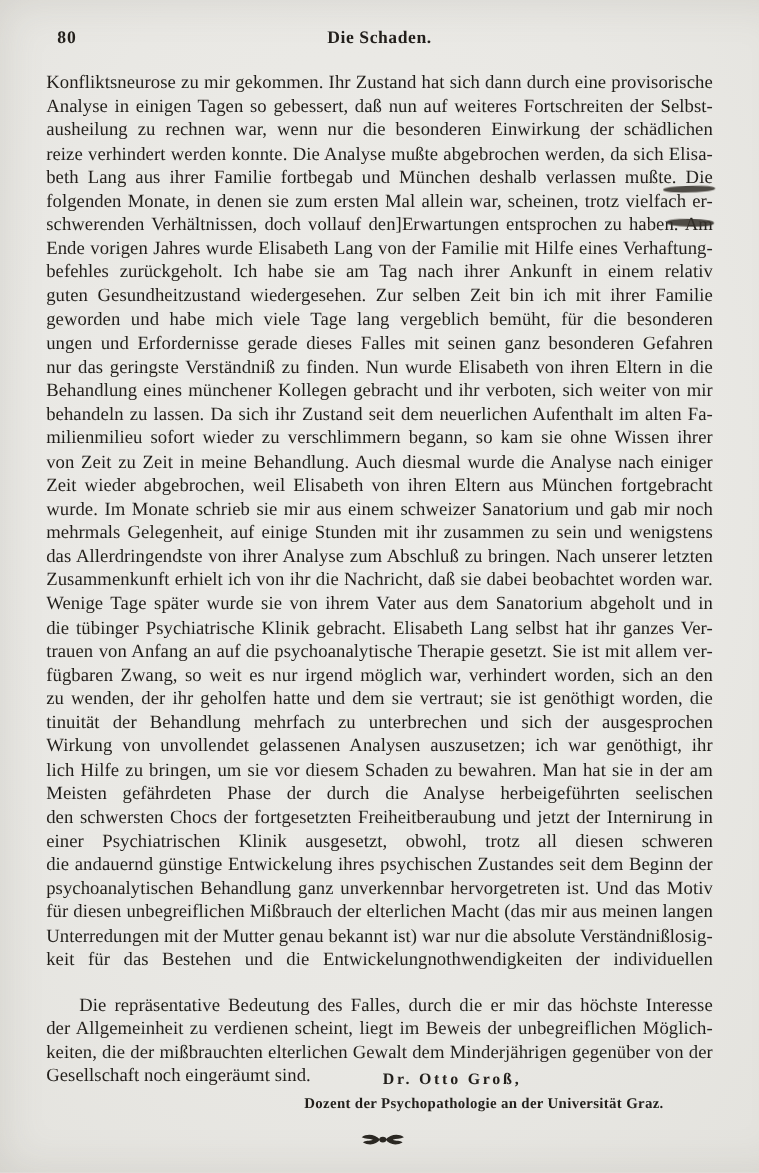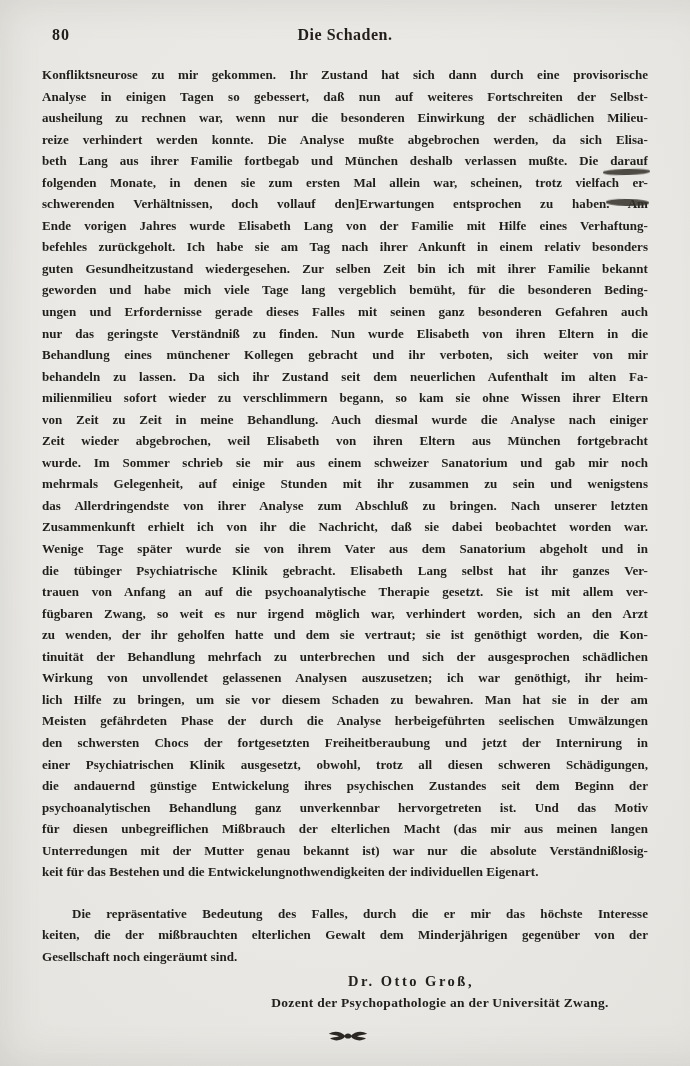--- a/index.html
+++ b/index.html
@@ -20,21 +20,21 @@
   }
   .page-header {
     position: absolute; top: 26px; left: 42px; width: 606px; height: 22px;
     font-weight: bold; font-size: 16px;
   }
   .page-number { position: absolute; left: 10px; top: 0; letter-spacing: 1px; }
   .journal-title { position: absolute; left: 0; right: 0; top: 0; text-align: center; letter-spacing: 0.5px; }
 
   .body-text {
     position: absolute; top: 64px; left: 42px; width: 606px;
-    font-weight: bold; font-size: 13px; letter-spacing: 0.05px;
+    font-weight: normal; font-size: 17px; letter-spacing: 0.05px;
   }
   .line {
     height: 21.55px; line-height: 21.55px;
     overflow: hidden;
     text-align: justify; text-align-last: justify;
   }
   .line.last { text-align-last: left; }
   .line.indent { text-indent: 30px; margin-top: 20px; }
 
   .signature { position: absolute; top: 971px; left: 36px; width: 606px; font-weight: bold; }
@@ -79,48 +79,49 @@
       <div class="line">befehles zurückgeholt. Ich habe sie am Tag nach ihrer Ankunft in einem relativ besonders</div>
       <div class="line">guten Gesundheitzustand wiedergesehen. Zur selben Zeit bin ich mit ihrer Familie bekannt</div>
       <div class="line">geworden und habe mich viele Tage lang vergeblich bemüht, für die besonderen Beding-</div>
       <div class="line">ungen und Erfordernisse gerade dieses Falles mit seinen ganz besonderen Gefahren auch</div>
       <div class="line">nur das geringste Verständniß zu finden. Nun wurde Elisabeth von ihren Eltern in die</div>
       <div class="line">Behandlung eines münchener Kollegen gebracht und ihr verboten, sich weiter von mir</div>
       <div class="line">behandeln zu lassen. Da sich ihr Zustand seit dem neuerlichen Aufenthalt im alten Fa-</div>
       <div class="line">milienmilieu sofort wieder zu verschlimmern begann, so kam sie ohne Wissen ihrer Eltern</div>
       <div class="line">von Zeit zu Zeit in meine Behandlung. Auch diesmal wurde die Analyse nach einiger</div>
       <div class="line">Zeit wieder abgebrochen, weil Elisabeth von ihren Eltern aus München fortgebracht</div>
-      <div class="line">wurde. Im Sommer schrieb sie mir aus einem schweizer Sanatorium und gab mir noch</div>
+      <div class="line">wurde. Im Monate schrieb sie mir aus einem schweizer Sanatorium und gab mir noch</div>
       <div class="line">mehrmals Gelegenheit, auf einige Stunden mit ihr zusammen zu sein und wenigstens</div>
       <div class="line">das Allerdringendste von ihrer Analyse zum Abschluß zu bringen. Nach unserer letzten</div>
       <div class="line">Zusammenkunft erhielt ich von ihr die Nachricht, daß sie dabei beobachtet worden war.</div>
       <div class="line">Wenige Tage später wurde sie von ihrem Vater aus dem Sanatorium abgeholt und in</div>
       <div class="line">die tübinger Psychiatrische Klinik gebracht. Elisabeth Lang selbst hat ihr ganzes Ver-</div>
       <div class="line">trauen von Anfang an auf die psychoanalytische Therapie gesetzt. Sie ist mit allem ver-</div>
       <div class="line">fügbaren Zwang, so weit es nur irgend möglich war, verhindert worden, sich an den Arzt</div>
       <div class="line">zu wenden, der ihr geholfen hatte und dem sie vertraut; sie ist genöthigt worden, die Kon-</div>
       <div class="line">tinuität der Behandlung mehrfach zu unterbrechen und sich der ausgesprochen schädlichen</div>
       <div class="line">Wirkung von unvollendet gelassenen Analysen auszusetzen; ich war genöthigt, ihr heim-</div>
       <div class="line">lich Hilfe zu bringen, um sie vor diesem Schaden zu bewahren. Man hat sie in der am</div>
       <div class="line">Meisten gefährdeten Phase der durch die Analyse herbeigeführten seelischen Umwälzungen</div>
       <div class="line">den schwersten Chocs der fortgesetzten Freiheitberaubung und jetzt der Internirung in</div>
       <div class="line">einer Psychiatrischen Klinik ausgesetzt, obwohl, trotz all diesen schweren Schädigungen,</div>
       <div class="line">die andauernd günstige Entwickelung ihres psychischen Zustandes seit dem Beginn der</div>
       <div class="line">psychoanalytischen Behandlung ganz unverkennbar hervorgetreten ist. Und das Motiv</div>
       <div class="line">für diesen unbegreiflichen Mißbrauch der elterlichen Macht (das mir aus meinen langen</div>
       <div class="line">Unterredungen mit der Mutter genau bekannt ist) war nur die absolute Verständnißlosig-</div>
       <div class="line last">keit für das Bestehen und die Entwickelungnothwendigkeiten der individuellen Eigenart.</div>
       <div class="line indent">Die repräsentative Bedeutung des Falles, durch die er mir das höchste Interesse</div>
+      <div class="line">der Allgemeinheit zu verdienen scheint, liegt im Beweis der unbegreiflichen Möglich-</div>
       <div class="line">keiten, die der mißbrauchten elterlichen Gewalt dem Minderjährigen gegenüber von der</div>
       <div class="line last">Gesellschaft noch eingeräumt sind.</div>
     </div>
 
   <div class="signature">
     <div class="sig-name">Dr. Otto Groß,</div>
-    <div class="sig-title">Dozent der Psychopathologie an der Universität Zwang.</div>
+    <div class="sig-title">Dozent der Psychopathologie an der Universität Graz.</div>
   </div>
 
   <div class="ornament">
     <svg width="40" height="14" viewBox="0 0 40 14" xmlns="http://www.w3.org/2000/svg" aria-hidden="true">
       <g fill="#2b2823">
         <ellipse cx="20" cy="7" rx="3.2" ry="2.6"></ellipse>
         <path d="M17.5,7 C13,2.2 6,1.2 0.8,4.8 C4,6.4 8,5.8 11,7.2 C8,8.4 4,7.8 2,9.6 C7.5,12.8 14.5,11.6 17.5,7 Z"></path>
         <path d="M22.5,7 C27,2.2 34,1.2 39.2,4.8 C36,6.4 32,5.8 29,7.2 C32,8.4 36,7.8 38,9.6 C32.5,12.8 25.5,11.6 22.5,7 Z"></path>
       </g>
     </svg>

